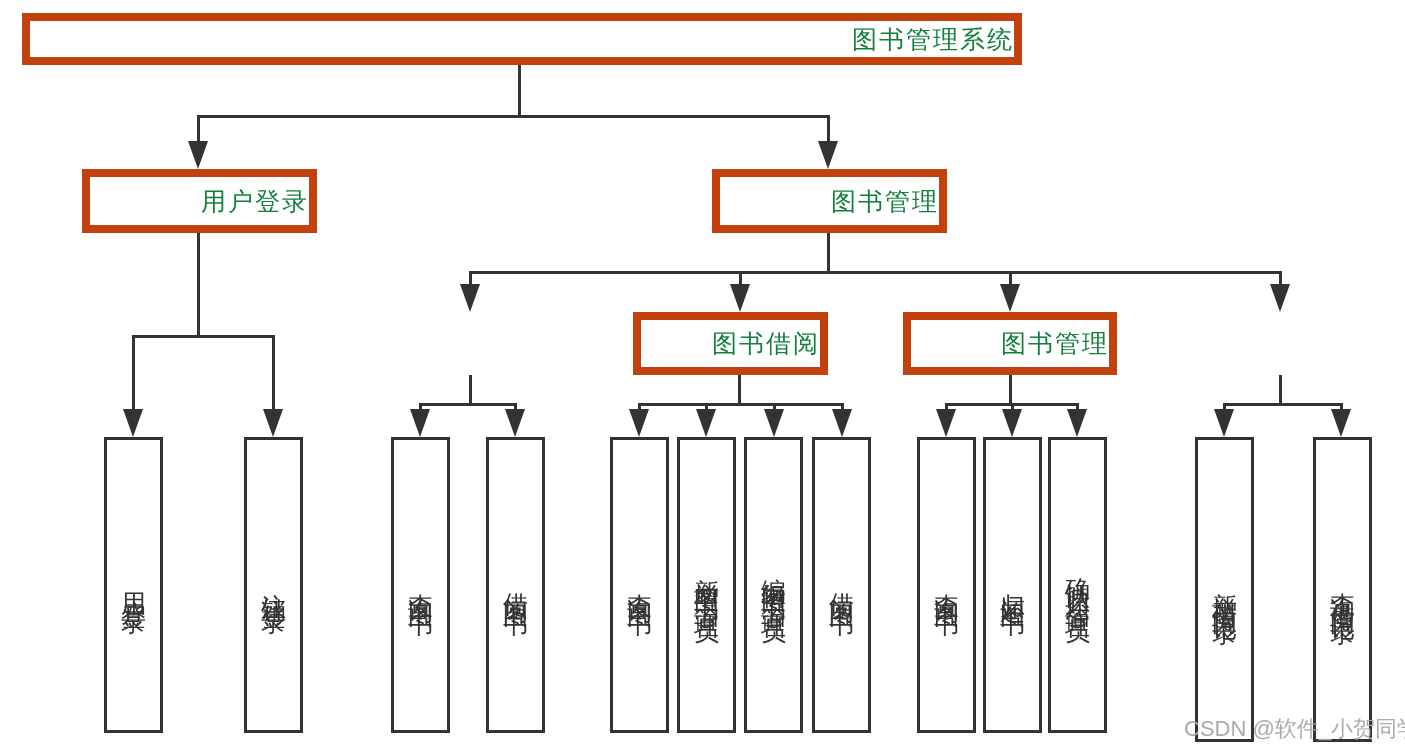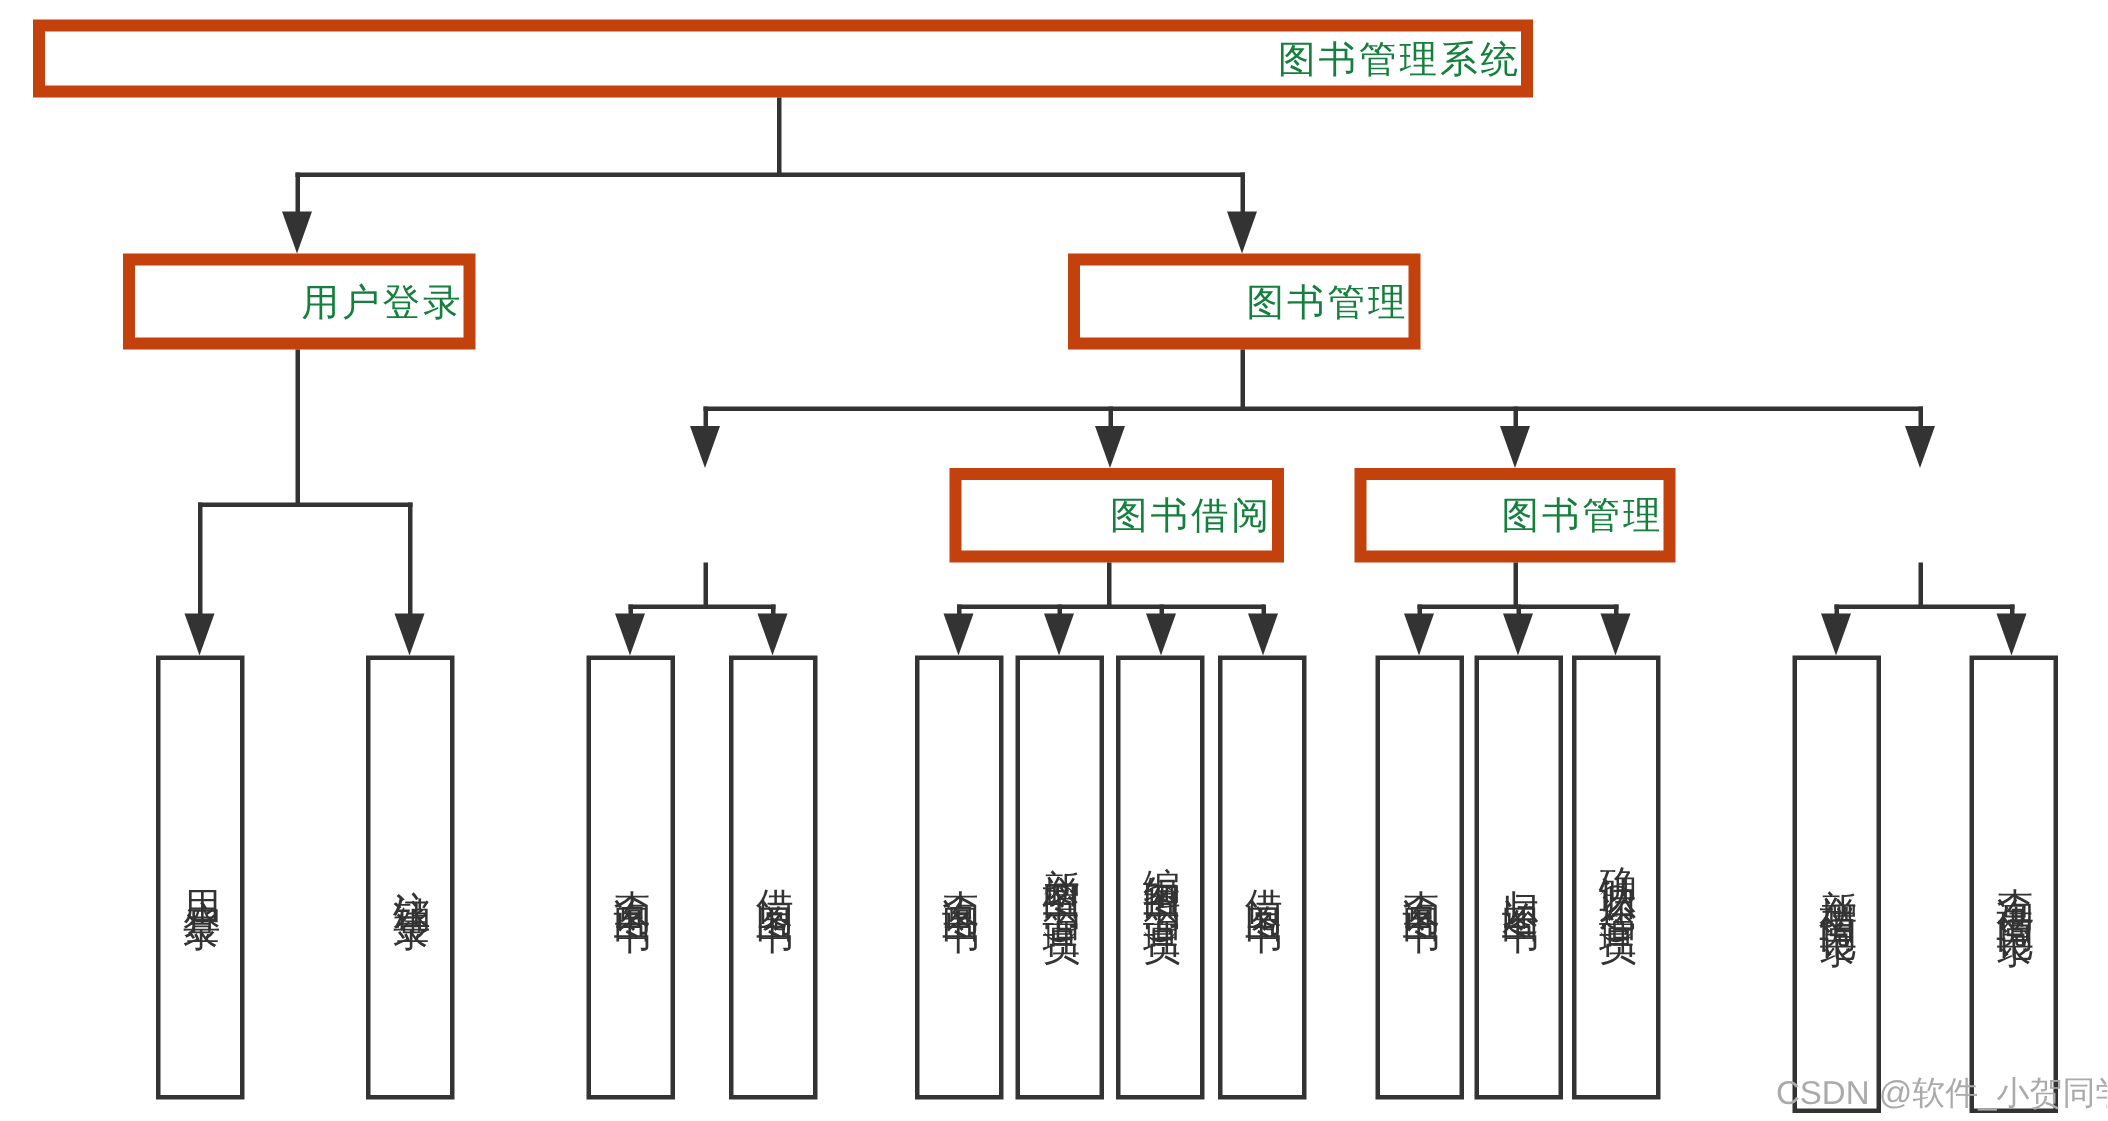--- a/index.html
+++ b/index.html
@@ -102,21 +102,21 @@
   <div class="hline" style="left:469px; top:271px; width:813px"></div>
   <div class="vline" style="left:469px; top:271px; height:16px"></div>
   <div class="arrow" style="left:460px; top:284px"></div>
   <div class="vline" style="left:739px; top:271px; height:16px"></div>
   <div class="arrow" style="left:730px; top:284px"></div>
   <div class="vline" style="left:1009px; top:271px; height:16px"></div>
   <div class="arrow" style="left:1000px; top:284px"></div>
   <div class="vline" style="left:1279px; top:271px; height:16px"></div>
   <div class="arrow" style="left:1270px; top:284px"></div>
 
-  <div class="node h" style="left:633px; top:312px; width:223px; height:63px">
+  <div class="node h" style="left:633px; top:312px; width:195px; height:63px">
     <span>图书借阅</span>
   </div>
   <div class="node h" style="left:903px; top:312px; width:214px; height:63px">
     <span>图书管理</span>
   </div>
 
   <div class="vline" style="left:469px; top:375px; height:30px"></div>
   <div class="hline" style="left:419px; top:403px; width:98px"></div>
   <div class="vline" style="left:419px; top:403px; height:8px"></div>
   <div class="arrow" style="left:410px; top:409px"></div>

